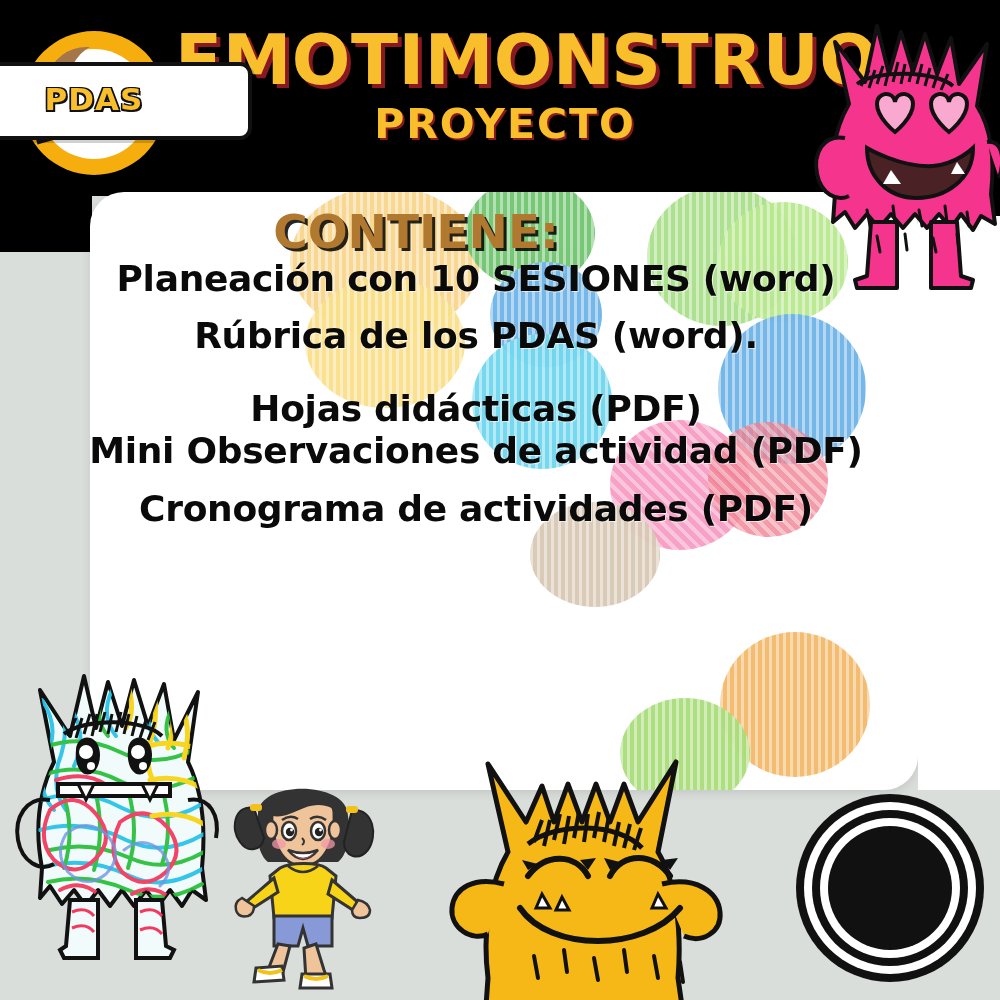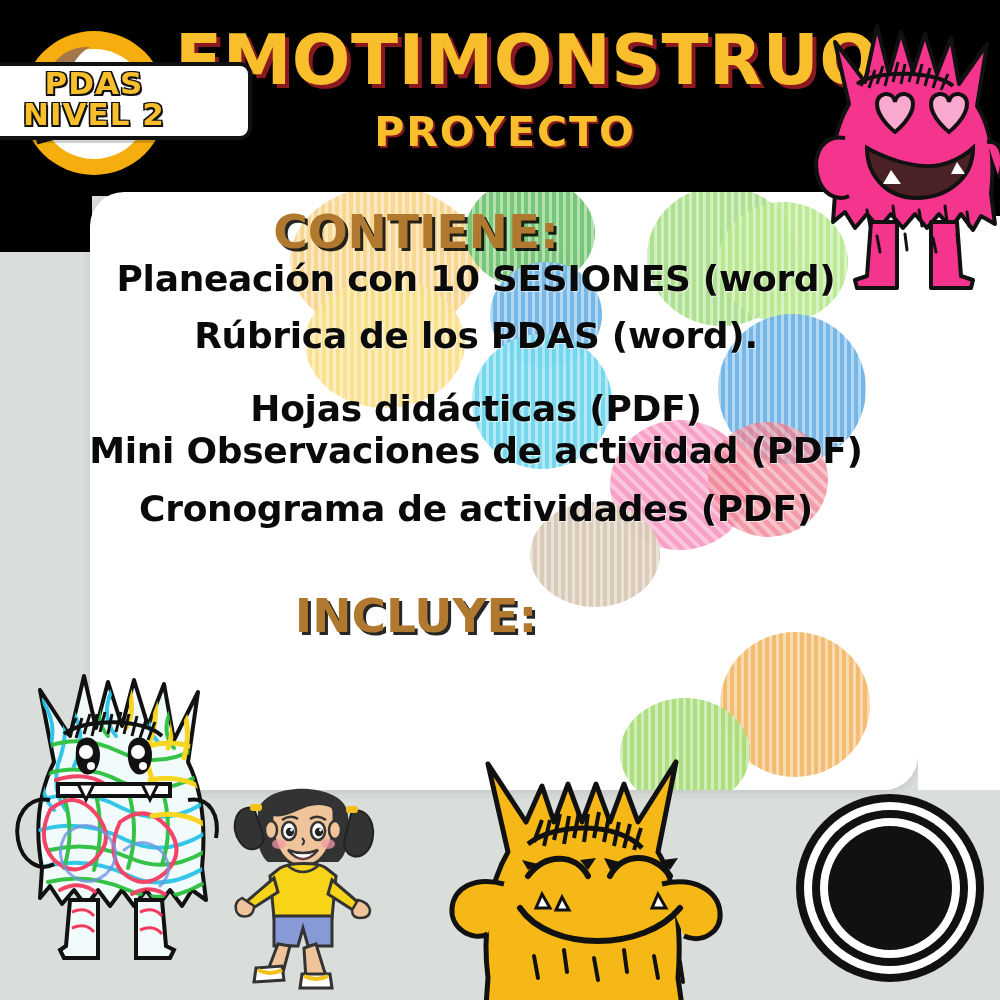--- a/index.html
+++ b/index.html
@@ -37,21 +37,21 @@
     font-weight:700;font-size:69px;line-height:76px;letter-spacing:0.5px;
     color:#F9BE2C;
     text-shadow:4px 4px 0 #8A1821;
     white-space:nowrap;
   }
   .sub-title{
     font-family:"DejaVu Sans","Liberation Sans",sans-serif;
     font-weight:700;font-size:41px;line-height:48px;letter-spacing:2px;
     color:#F9BE2C;
     text-shadow:2px 2px 0 #8A1821;
-    margin-top:10px;
+    margin-top:2px;
   }
 
   
   .card{
     position:absolute;left:90px;top:192px;width:828px;height:598px;
     background:#ffffff;border-radius:34px;z-index:5;overflow:hidden;
     box-shadow:0 3px 10px rgba(0,0,0,.10);
   }
   .card-right-strip{
     position:absolute;left:918px;top:216px;width:82px;height:574px;background:#fff;z-index:5;
@@ -196,21 +196,20 @@
   </div>
 
   <div class="content">
     <div class="sect-head" id="h-contiene">CONTIENE:</div>
     <div class="line" style="top:258px;">Planeación con 10 SESIONES (word)</div>
     <div class="line" style="top:315px;">Rúbrica de los PDAS (word).</div>
     <div class="line" style="top:372px;margin-top:16px;">Hojas didácticas (PDF)</div>
     <div class="line" style="top:430px;">Mini Observaciones de actividad (PDF)</div>
     <div class="line" style="top:488px;">Cronograma de actividades (PDF)</div>
 
-    <div class="sect-head" id="h-incluye">INCLUYE:</div>
   </div>
 
   <div class="char" id="scribble-monster">
     <svg viewBox="0 0 232 330" width="232" height="330">
       <defs>
         <clipPath id="bodyClip">
           <path d="M52 112 L38 40 L68 86 L82 26 L94 78 L106 32 L120 76 L132 30 L146 76 L162 34 L172 90 L196 42 L186 112
                    C200 140 204 176 200 218 L204 250 L190 240 L180 256 L168 240 L156 256 L144 240 L132 256 L120 240
                    L108 256 L96 240 L84 256 L72 240 L60 254 L48 236 L38 248 L40 218 C32 176 38 140 52 112 Z"></path>
         </clipPath>
@@ -367,16 +366,15 @@
       <circle cx="98" cy="98" r="94" fill="#111"></circle>
       <circle cx="98" cy="98" r="86" fill="#fff"></circle>
       <circle cx="98" cy="98" r="78" fill="#111"></circle>
       <circle cx="98" cy="98" r="70" fill="#fff"></circle>
       <circle cx="98" cy="98" r="62" fill="#111"></circle>
     </svg>
   </div>
   <div class="pdas-banner"></div>
   <div class="pdas-txt">
     <span>PDAS</span>
-    <span>NIVEL 2</span>
   </div>
 
 </div>
 
 </body></html>

